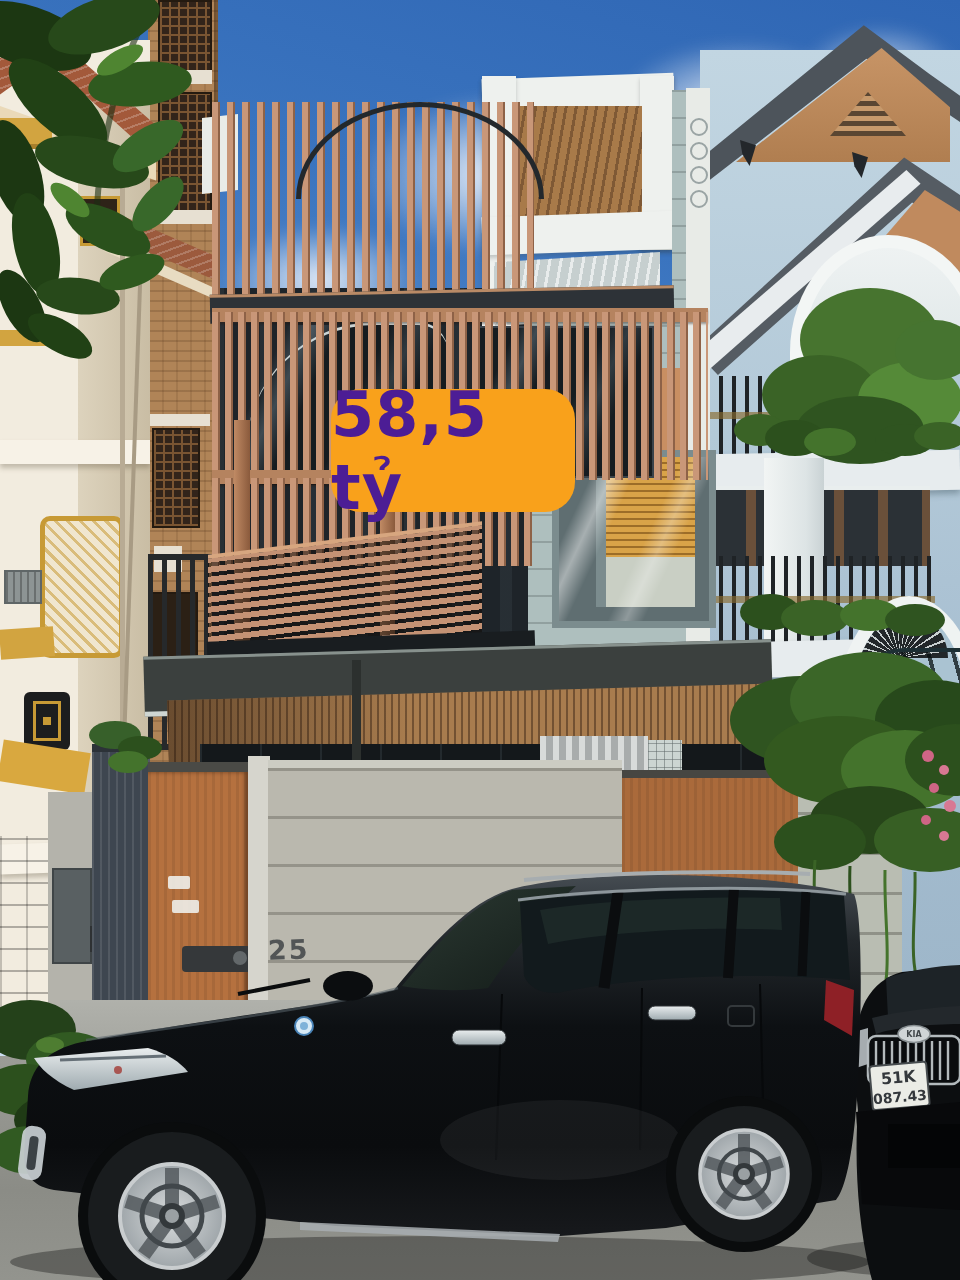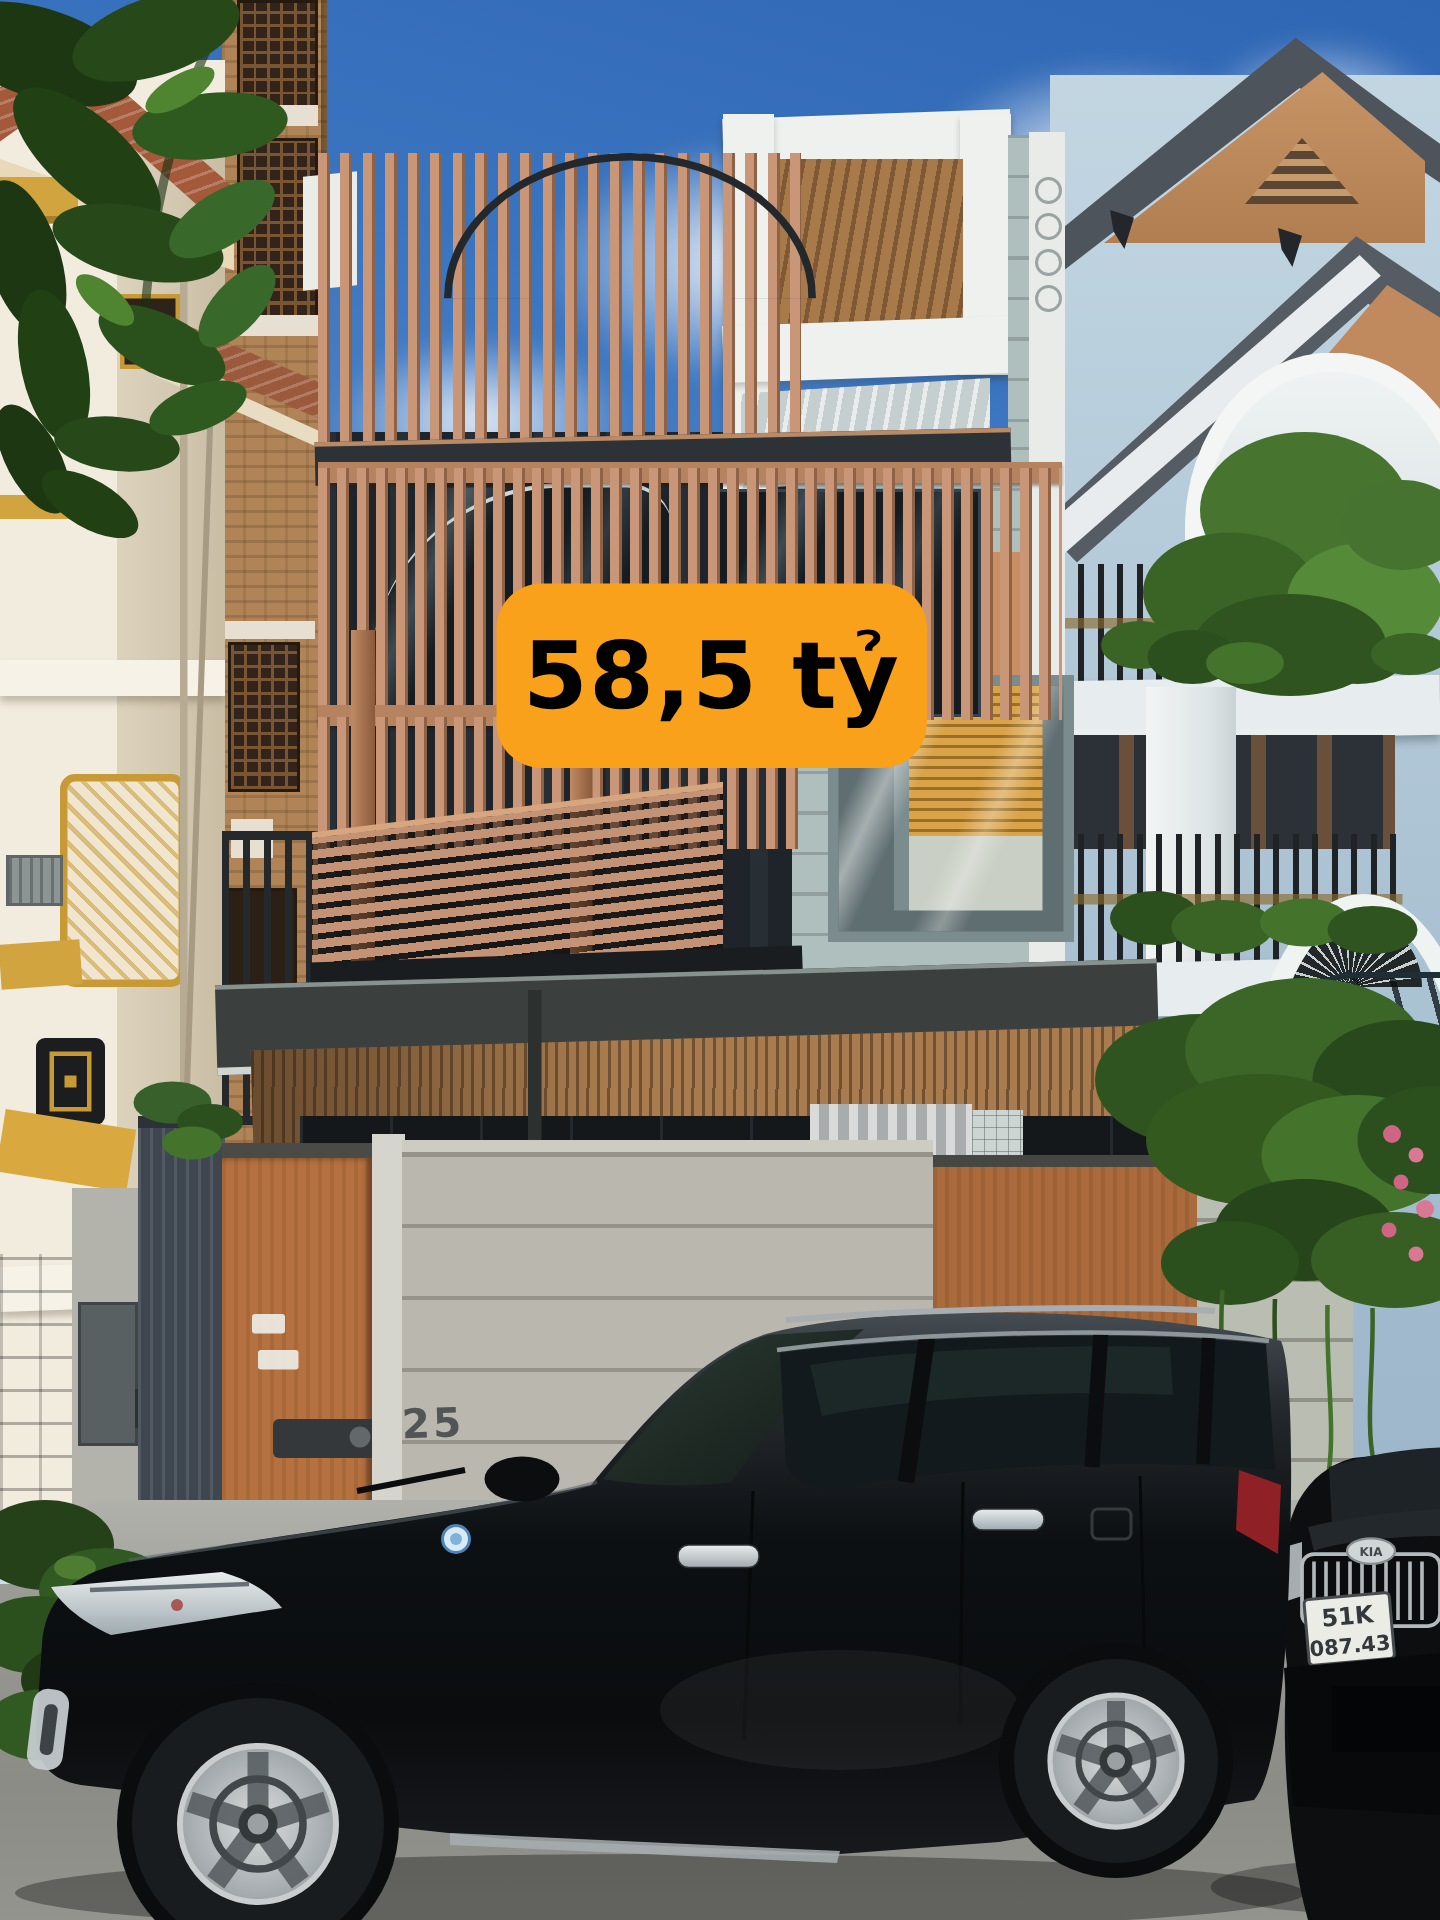--- a/index.html
+++ b/index.html
@@ -95,21 +95,21 @@
   .cam{left:834px;top:768px;width:26px;height:18px;background:#dfe3e1;border-radius:3px;}
   .cam::after{content:"";position:absolute;right:3px;top:5px;width:8px;height:8px;border-radius:50%;background:#23282b;}
   .whitecap{left:798px;top:672px;width:50px;height:42px;background:#d9ddd8;border-top:5px solid #e9ece8;border-bottom:6px solid #c2c7c2;}
   .gcanopy{left:846px;top:648px;width:114px;height:72px;background:linear-gradient(180deg,rgba(34,58,64,.92),rgba(34,58,64,.55));background-image:repeating-linear-gradient(75deg,rgba(8,16,18,.75) 0 4px,transparent 4px 24px);border-radius:60px 0 0 0;border-top:4px solid #1d2f34;}
   .numplate{left:268px;top:934px;width:50px;height:38px;color:#44484a;font-weight:bold;font-size:27px;letter-spacing:2px;opacity:.88;transform:rotate(-2deg);}
   
   .driveway{left:60px;top:1000px;width:900px;height:74px;background:linear-gradient(180deg,#b0b1ab,#a0a19b);}
   .road{left:0;top:1056px;width:960px;height:224px;background:linear-gradient(180deg,#9b9c96,#8b8c86 60%,#93948e);}
   
   .veg-cars{left:0;top:0;width:960px;height:1280px;}
-  .badge{left:331px;top:389px;width:287px;height:123px;background:#F9A11B;border-radius:30px;display:flex;align-items:center;justify-content:center;font-size:62px;font-weight:bold;color:#000000;letter-spacing:1px;z-index:50;}
+  .badge{left:331px;top:389px;width:244px;height:123px;background:#F9A11B;border-radius:30px;display:flex;align-items:center;justify-content:center;font-size:62px;font-weight:bold;color:#4c1d95;letter-spacing:1px;z-index:50;}
 </style>
 </head>
 <body>
 
 <div class="scene">
 
   <div class="abs sky"></div>
   <div class="abs cloud" style="left:300px;top:60px;width:420px;height:230px;background:radial-gradient(closest-side,rgba(255,255,255,.98),rgba(255,255,255,0) 72%);"></div>
   <div class="abs cloud" style="left:560px;top:10px;width:360px;height:200px;background:radial-gradient(closest-side,rgba(255,255,255,.92),rgba(255,255,255,0) 70%);"></div>
   <div class="abs cloud" style="left:180px;top:200px;width:280px;height:160px;background:radial-gradient(closest-side,rgba(255,255,255,.85),rgba(255,255,255,0) 70%);"></div>

